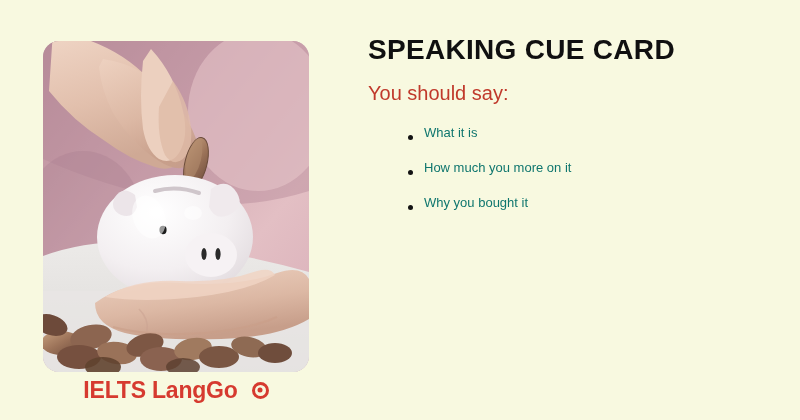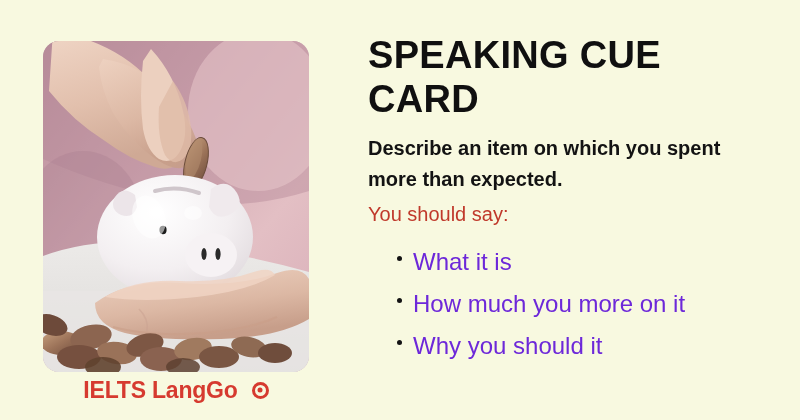--- a/index.html
+++ b/index.html
@@ -81,21 +81,21 @@
 
   
   .content {
     position: absolute;
     left: 368px;
     top: 34px;
     width: 400px;
   }
 
   .title {
-    font-size: 38px;
+    font-size: 28px;
     font-weight: bold;
     color: #101010;
     letter-spacing: 0.3px;
     line-height: 1.15;
     margin: 0 0 12px 0;
   }
 
   .prompt {
     font-size: 20px;
     font-weight: bold;
@@ -114,25 +114,25 @@
   }
 
   .bullets {
     margin: 4px 0 0 0;
     padding: 0 0 0 26px;
     list-style: none;
     max-width: 372px;
   }
   .bullets li {
     position: relative;
-    font-size: 24px;
-    color: #6d28d9;
+    font-size: 13px;
+    color: #0f766e;
     line-height: 1.62;
     padding-left: 16px;
-    margin: 3px;
+    margin: 14px;
   }
   .bullets li::before {
     content: "";
     position: absolute;
     left: 0;
     top: 13px;
     width: 5px;
     height: 5px;
     border-radius: 50%;
     background: #131313;
@@ -236,24 +236,23 @@
 
   <div class="brand">
     <span class="brand-text">IELTS LangGo</span>
     <span class="brand-bullseye"></span>
   </div>
 
   <div class="content">
 
     <h1 class="title">SPEAKING CUE CARD</h1>
 
-    <p class="prompt">Describe an item on which you spent more than expected.</p>
 
     <p class="should-say">You should say:</p>
 
     <ul class="bullets">
       <li>What it is</li>
       <li>How much you more on it</li>
-      <li>Why you should it</li>
+      <li>Why you bought it</li>
     </ul>
 
   </div>
 </div>
 
 </body></html>

